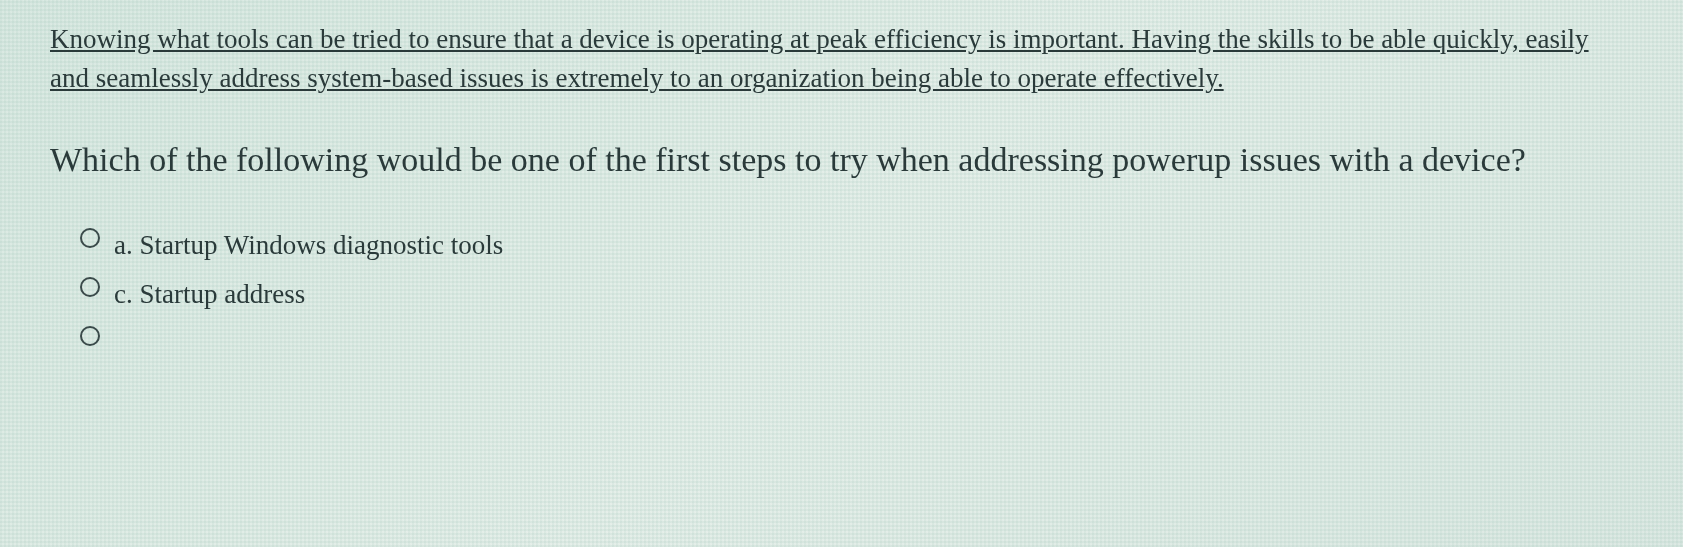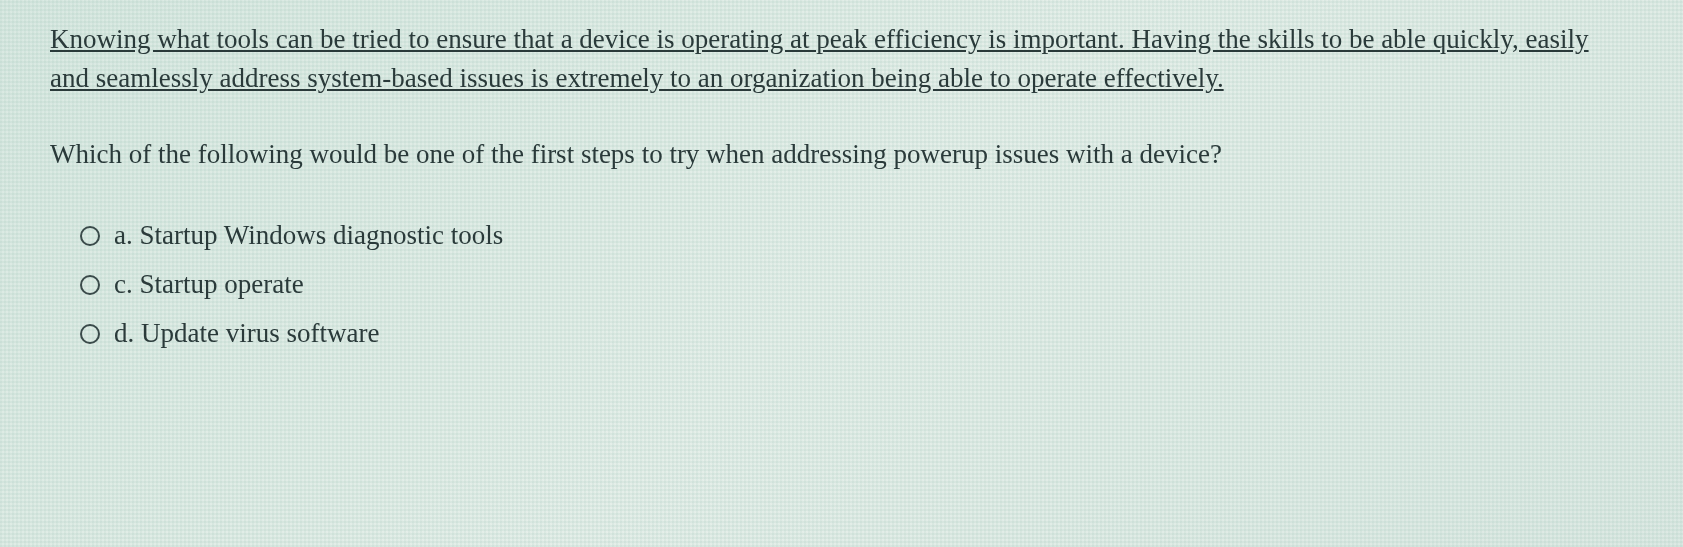--- a/index.html
+++ b/index.html
@@ -28,31 +28,30 @@
     box-sizing: border-box;
   }
   .intro {
     font-size: 27px;
     line-height: 1.45;
     margin-bottom: 38px;
     color: #2a3a3a;
     text-decoration: underline;
   }
   .question {
-    font-size: 27px;
+    font-size: 34px;
     line-height: 1.4;
     margin-bottom: 44px;
     color: #2a3a3a;
   }
   .options {
     padding-left: 30px;
   }
   .option-row {
     display: flex;
-    align-items: center;
     margin-bottom: 14px;
     font-size: 27px;
     color: #2a3a3a;
   }
   .radio {
     width: 20px;
     height: 20px;
     border: 2px solid #3a4a4a;
     border-radius: 50%;
     margin-right: 14px;
@@ -74,22 +73,19 @@
 <div class="options">
   <div class="option-row">
     <span class="radio"></span>
     <span class="option-text">
       <span>a.</span> <span>Startup Windows diagnostic tools</span>
     </span>
   </div>
   <div class="option-row">
     <span class="radio"></span>
     <span class="option-text">
-      <span>c.</span> <span>Startup operate</span>
+      <span>c.</span> <span>Startup address</span>
     </span>
   </div>
   <div class="option-row">
     <span class="radio"></span>
-    <span class="option-text">
-      <span>d.</span> <span>Update virus software</span>
-    </span>
   </div>
 </div>
 
 </body></html>

